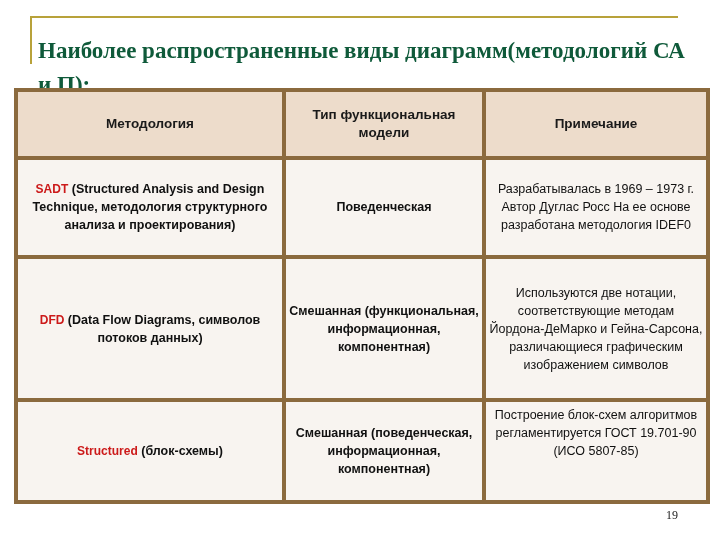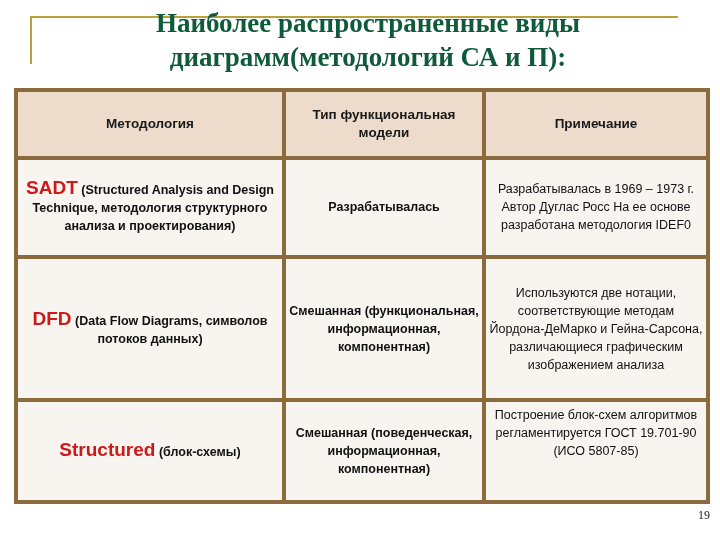--- a/index.html
+++ b/index.html
@@ -7,43 +7,43 @@
     width: 720px; height: 540px; background: #ffffff; position: relative; overflow: hidden;
     font-family: "Liberation Sans", sans-serif;
   }
   .title-top-line {
     position: absolute; left: 30px; top: 16px; width: 648px; height: 2px; background: #b8a23a;
   }
   .title-left-line {
     position: absolute; left: 30px; top: 16px; width: 2px; height: 48px; background: #b8a23a;
   }
   .title {
-    position: absolute; left: 38px; top: 6px; width: 660px;
+    position: absolute; left: 38px; top: 34px; width: 660px;
     font-family: "Liberation Serif", "DejaVu Serif", serif;
-    font-weight: bold; font-size: 27px; line-height: 34px; color: #0f5a3a; text-align: center;
+    font-weight: bold; font-size: 23px; line-height: 34px; color: #0f5a3a;
   }
   table.main {
     position: absolute; left: 14px; top: 88px; width: 692px; height: 416px;
     border-collapse: collapse; table-layout: fixed;
     background: #f8f4f0;
   }
   table.main td, table.main th {
     border: 4px solid #8b6a3e; padding: 0 3px; text-align: center; vertical-align: middle;
     font-size: 12.5px; line-height: 18px; color: #111;
   }
   table.main th {
     background: #eddccb; font-weight: bold; font-size: 13.5px; color: #1a1a1a;
   }
   th.c3 { vertical-align: bottom; padding-bottom: 4px; }
   td.meth { font-weight: bold; font-size: 12px; }
-  td.meth .abbr { color: #cc1a1a; font-size: 19px; }
+  td.meth .abbr { color: #cc1a1a; font-size: 12px; }
   td.type { font-weight: bold; font-size: 13px; }
   td.note { font-weight: normal; font-size: 13px; line-height: 18px; color: #1a1a1a; }
   .page-number {
-    position: absolute; left: 698px; top: 508px; font-family: "Liberation Serif", serif;
+    position: absolute; left: 666px; top: 508px; font-family: "Liberation Serif", serif;
     font-size: 12px; color: #222;
   }
 </style>
 </head>
 <body>
 
 <div class="title-top-line"></div>
 <div class="title-left-line"></div>
 <div class="title">Наиболее распространенные виды диаграмм(методологий СА и П):</div>
 
@@ -54,27 +54,27 @@
     <col style="width:224px">
   </colgroup>
   <tbody>
       <tr style="height:52px">
     <th>Методология</th>
     <th>Тип функциональная модели</th>
     <th class="c3">Примечание</th>
   </tr>
   <tr style="height:76px">
     <td class="meth"><span class="abbr">SADT</span><span> (Structured Analysis and Design Technique, методология структурного анализа и проектирования)</span></td>
-    <td class="type">Разрабатывалась</td>
+    <td class="type">Поведенческая</td>
     <td class="note">Разрабатывалась в 1969 – 1973 г. Автор Дуглас Росс На ее основе разработана методология IDEF0</td>
   </tr>
   <tr style="height:110px">
     <td class="meth"><span class="abbr">DFD</span><span> (Data Flow Diagrams, символов потоков данных)</span></td>
     <td class="type">Смешанная (функциональная, информационная, компонентная)</td>
-    <td class="note">Используются две нотации, соответствующие методам Йордона-ДеМарко и Гейна-Сарсона, различающиеся графическим изображением анализа</td>
+    <td class="note">Используются две нотации, соответствующие методам Йордона-ДеМарко и Гейна-Сарсона, различающиеся графическим изображением символов</td>
   </tr>
   <tr style="height:78px">
     <td class="meth"><span class="abbr">Structured</span><span> (блок-схемы)</span></td>
     <td class="type">Смешанная (поведенческая, информационная, компонентная)</td>
     <td class="note" style="vertical-align:top;padding-top:4px">Построение блок-схем алгоритмов регламентируется ГОСТ 19.701-90 (ИСО 5807-85)</td>
   </tr>
 </tbody>
   </table>
 
 <div class="page-number">19</div>

